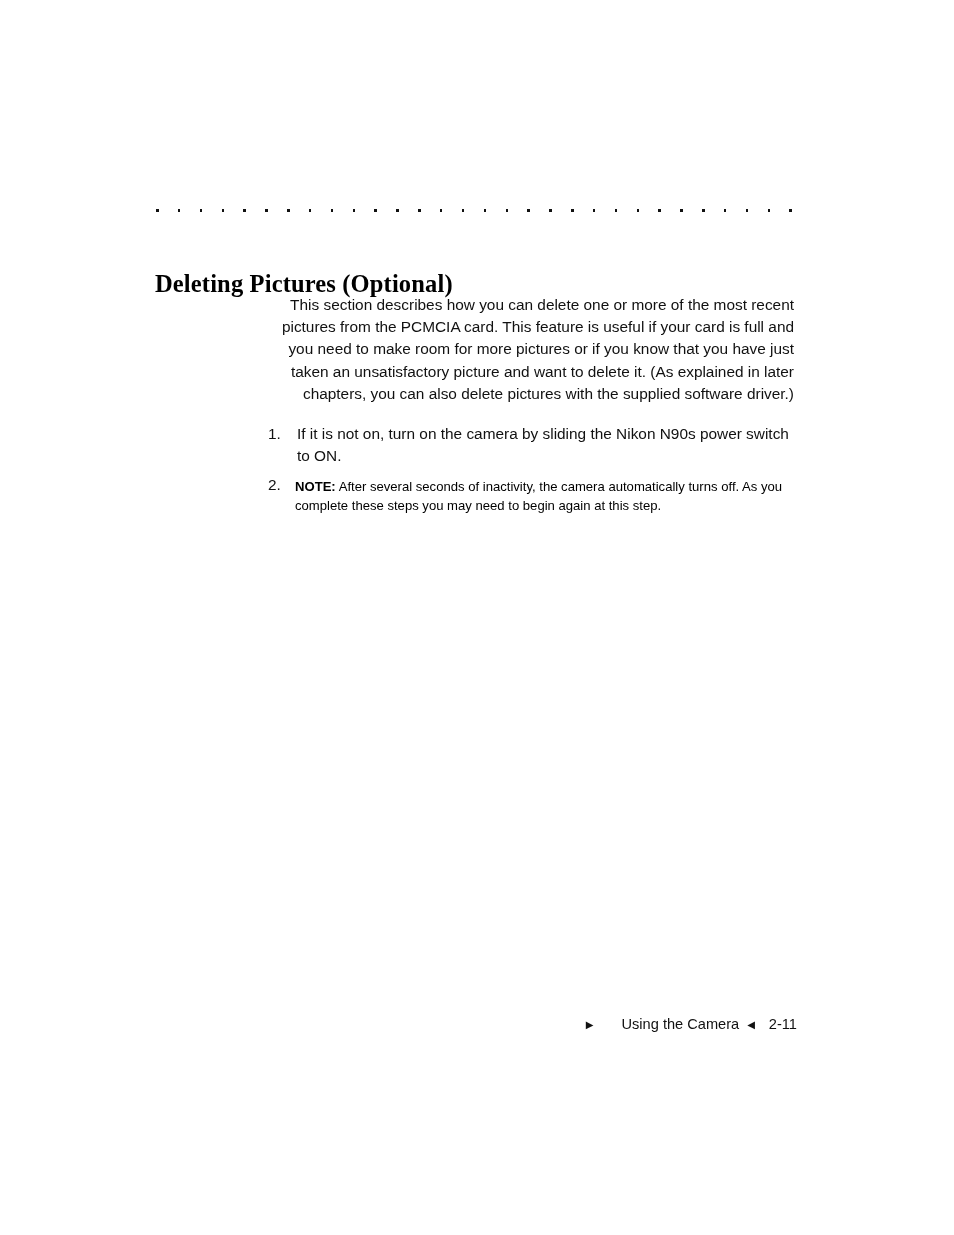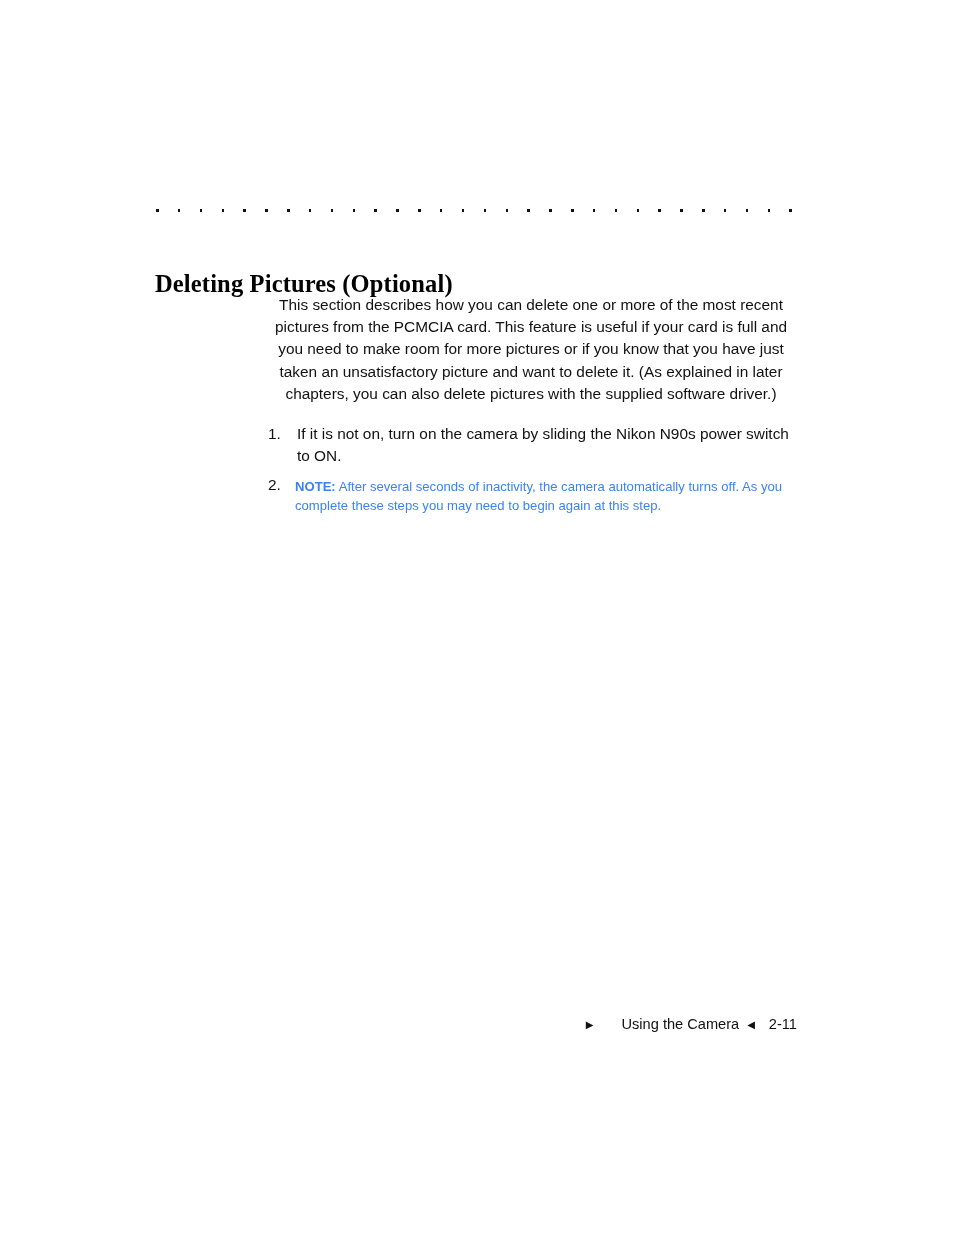--- a/index.html
+++ b/index.html
@@ -58,21 +58,21 @@
   .body-col {
     position: absolute;
     left: 268px;
     top: 294px;
     width: 526px;
   }
 
   .intro-paragraph {
     font-size: 15.4px;
     line-height: 22.2px;
-    text-align: center;
+    text-align: right;
     margin: 0;
     color: #111111;
   }
 
   .steps {
     margin: 18px 0 0 0;
     padding: 0;
     list-style: none;
   }
   .step-item {
@@ -91,21 +91,21 @@
     font-size: 15.4px;
     line-height: 22.2px;
   }
 
   
   .note-block {
     margin: 11px 0 0 27px;
     width: 500px;
     font-size: 13.1px;
     line-height: 18.6px;
-    color: #3b82f6;
+    color: #000000;
   }
   .note-label {
     font-weight: bold;
   }
 
   
   .page-footer {
     position: absolute;
     left: 0;
     top: 1014px;

